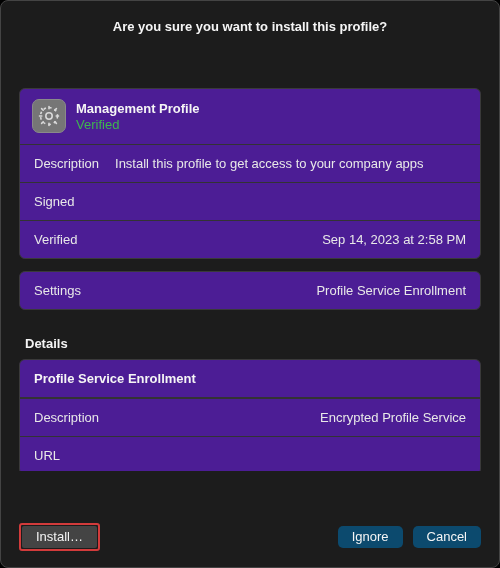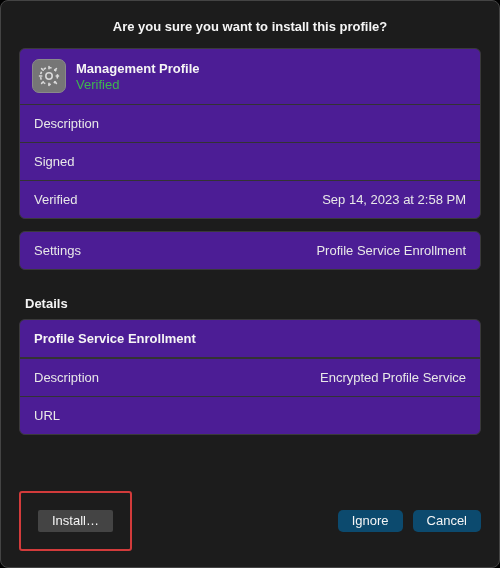--- a/index.html
+++ b/index.html
@@ -13,20 +13,21 @@
       overflow: hidden;
     }
     .window {
       width: 500px;
       height: 568px;
       background: #1c1c1c;
       border: 1px solid #444;
       border-radius: 8px;
       display: flex;
       flex-direction: column;
+      gap: 40px;
     }
     .title {
       text-align: center;
       font-weight: 600;
       color: #f5f5f5;
       font-size: 13px;
       padding: 18px 0 14px 0;
     }
     .content {
       flex: 1;
@@ -120,21 +121,21 @@
       border: none;
       border-radius: 5px;
       padding: 3px 14px;
       cursor: pointer;
       height: 22px;
       line-height: 16px;
     }
     .install-hl {
       border: 2px solid #d23b3b;
       border-radius: 3px;
-      padding: 17px;
+      padding: 1px;
       display: inline-flex;
     }
     .install-hl button {
       background: #444;
       border-radius: 2px;
     }
   </style>
 </head>
 <body>
 
@@ -154,20 +155,21 @@
           </svg>
         </div>
         <div>
           <div class="profile-name">Management Profile</div>
           <div class="verified">Verified</div>
         </div>
       </div>
 
       <div class="row desc">
         <span class="label">Description</span>
+        <span class="value">Install this profile to get access to your company apps</span>
       </div>
       <div class="row">
         <span class="label">Signed</span>
         <span class="value"></span>
       </div>
       <div class="row">
         <span class="label">Verified</span>
         <span class="value">Sep 14, 2023 at 2:58 PM</span>
       </div>
     </div>

